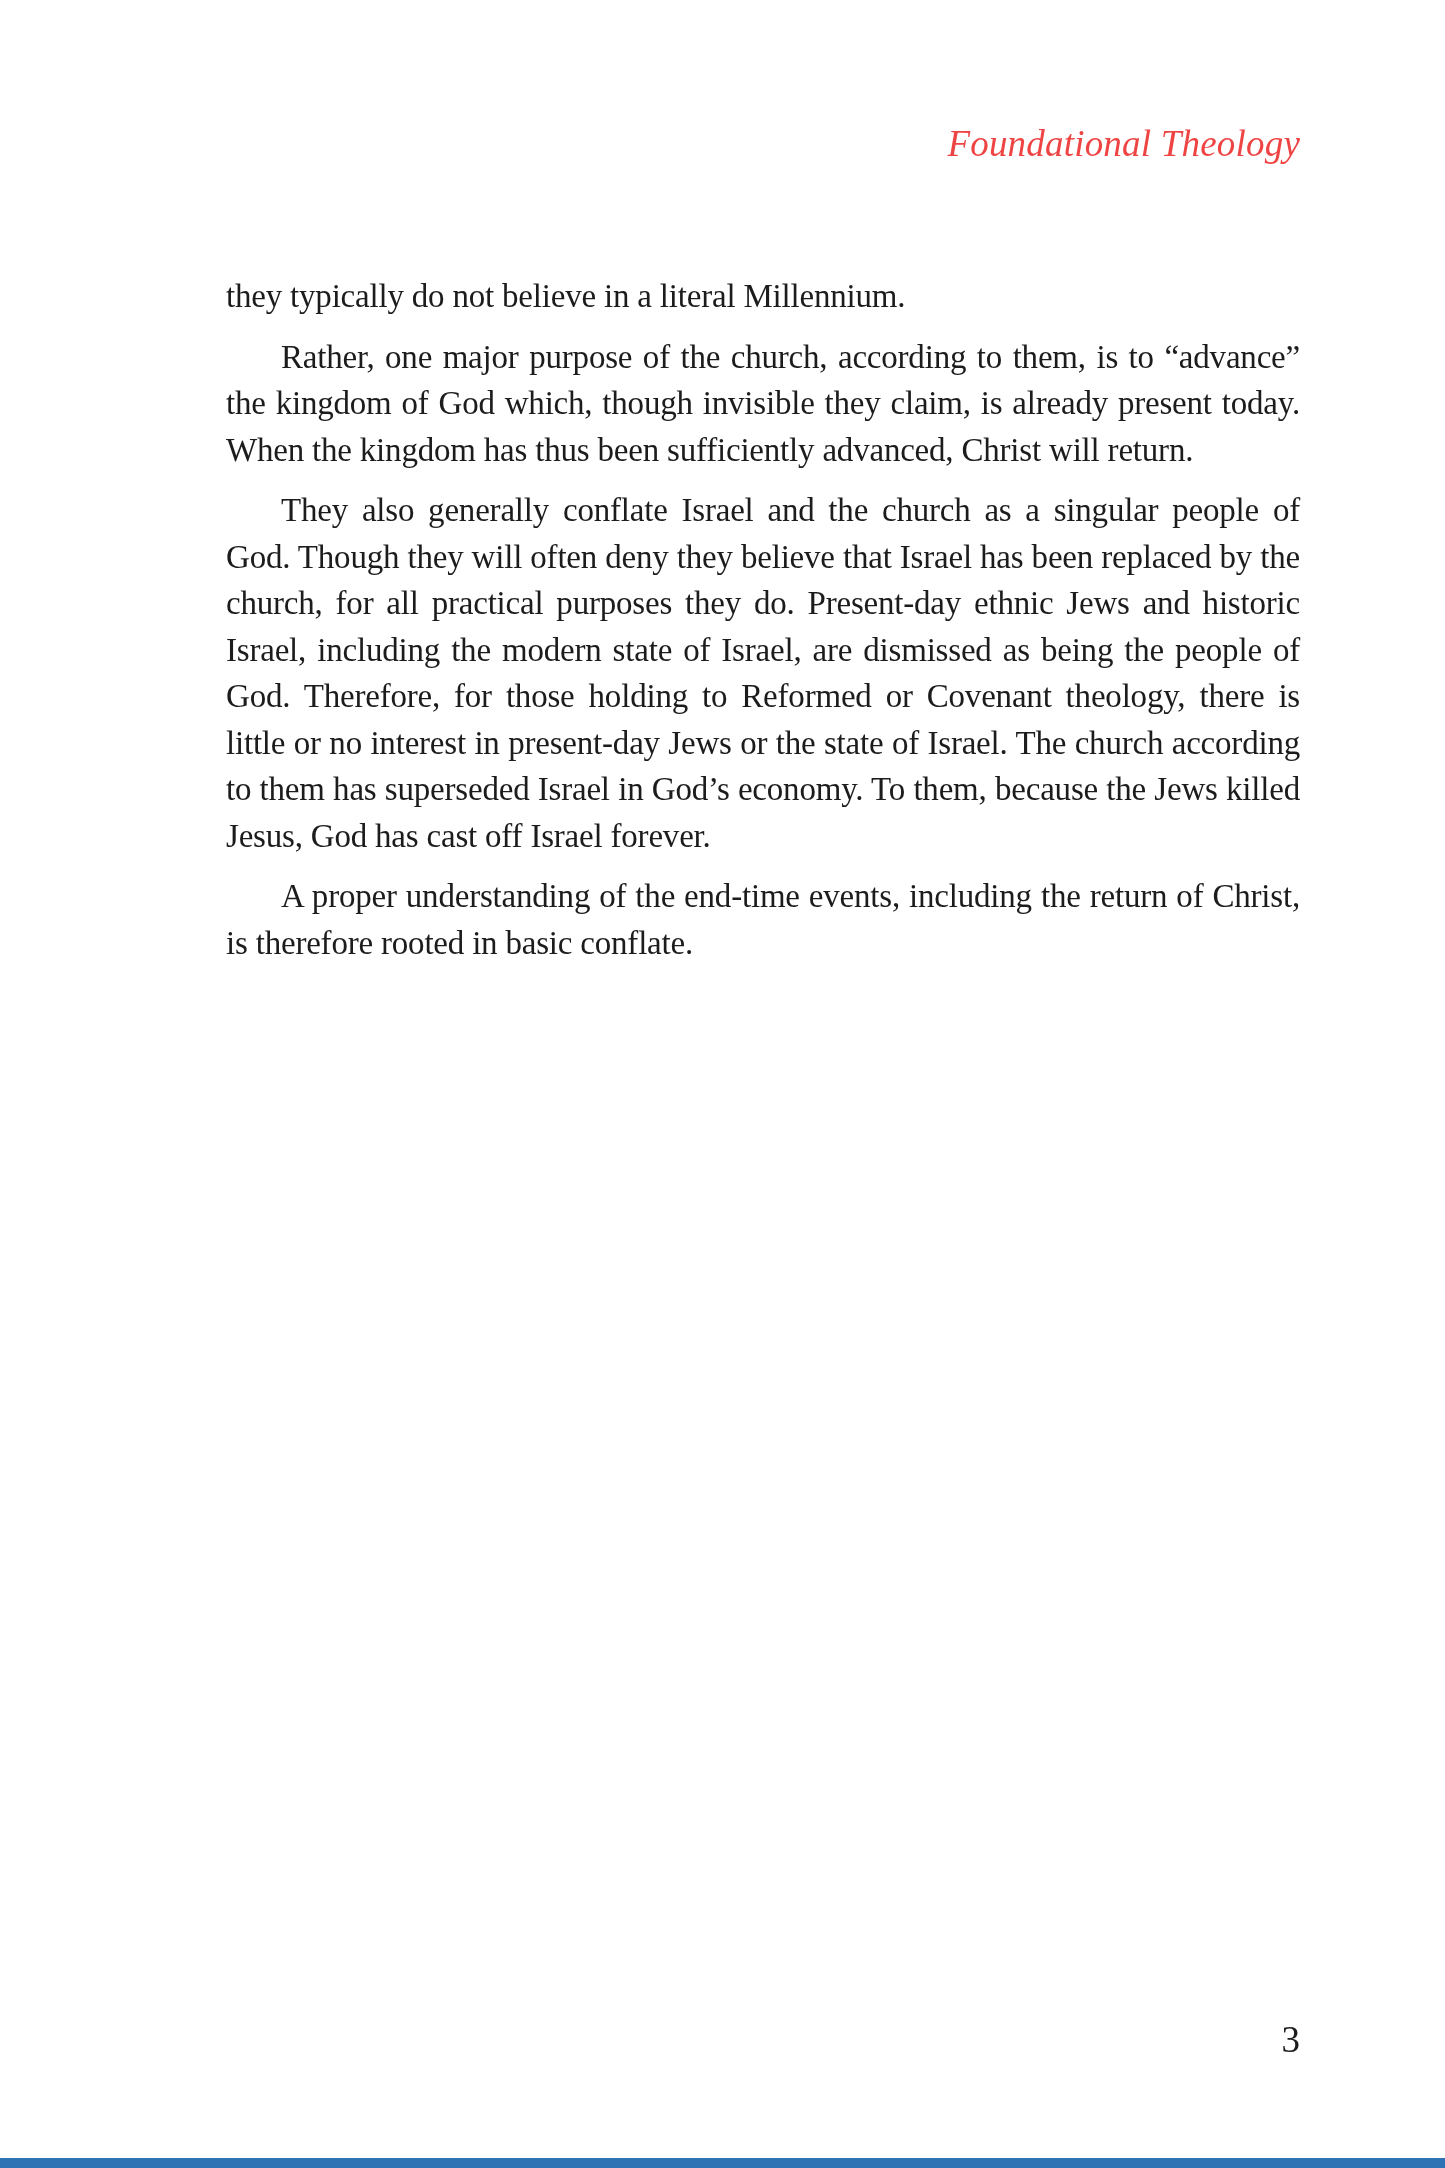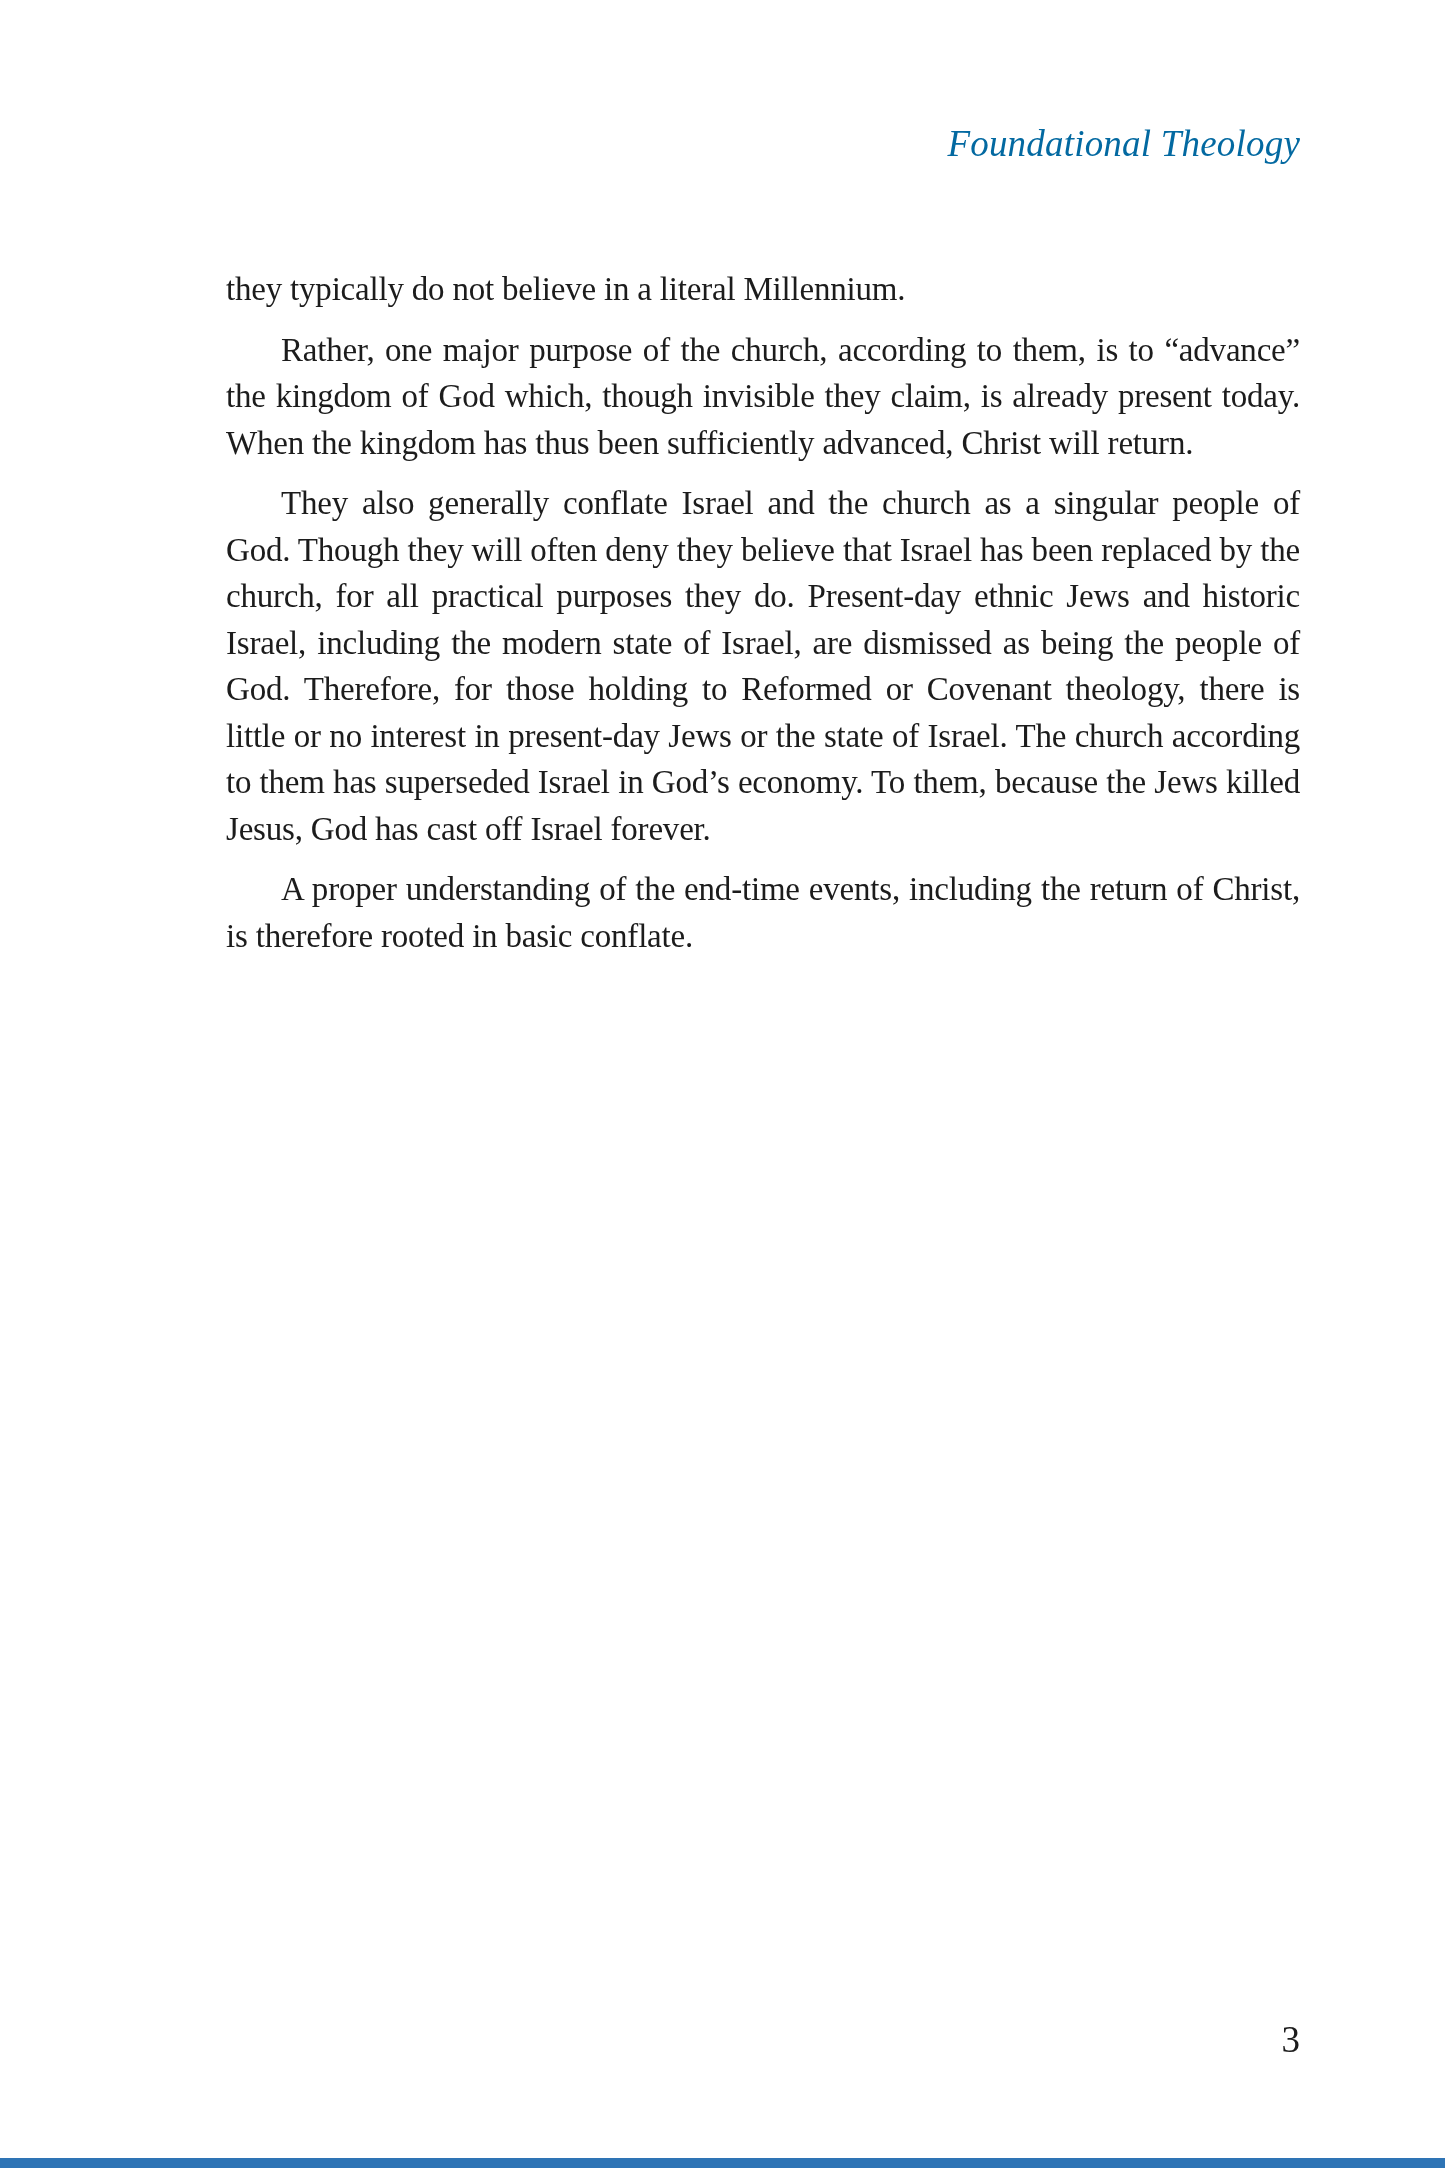--- a/index.html
+++ b/index.html
@@ -21,34 +21,34 @@
   }
   .running-header {
     position: absolute;
     top: 122px;
     left: 226px;
     width: 1074px;
     text-align: right;
     font-style: italic;
     font-size: 37px;
     letter-spacing: 0.2px;
-    color: #0369a1;
+    color: #ef4444;
   }
   .body-text {
     position: absolute;
     top: 266px;
     left: 226px;
     width: 1074px;
     font-size: 33px;
     line-height: 46.5px;
     letter-spacing: -0.2px;
     text-align: justify;
   }
   .para {
-    margin: 0 0 14px 0;
+    margin: 7px 0 14px 0;
   }
   .para.indent {
     text-indent: 55px;
   }
   .page-number {
     position: absolute;
     top: 2018px;
     left: 226px;
     width: 1074px;
     text-align: right;

